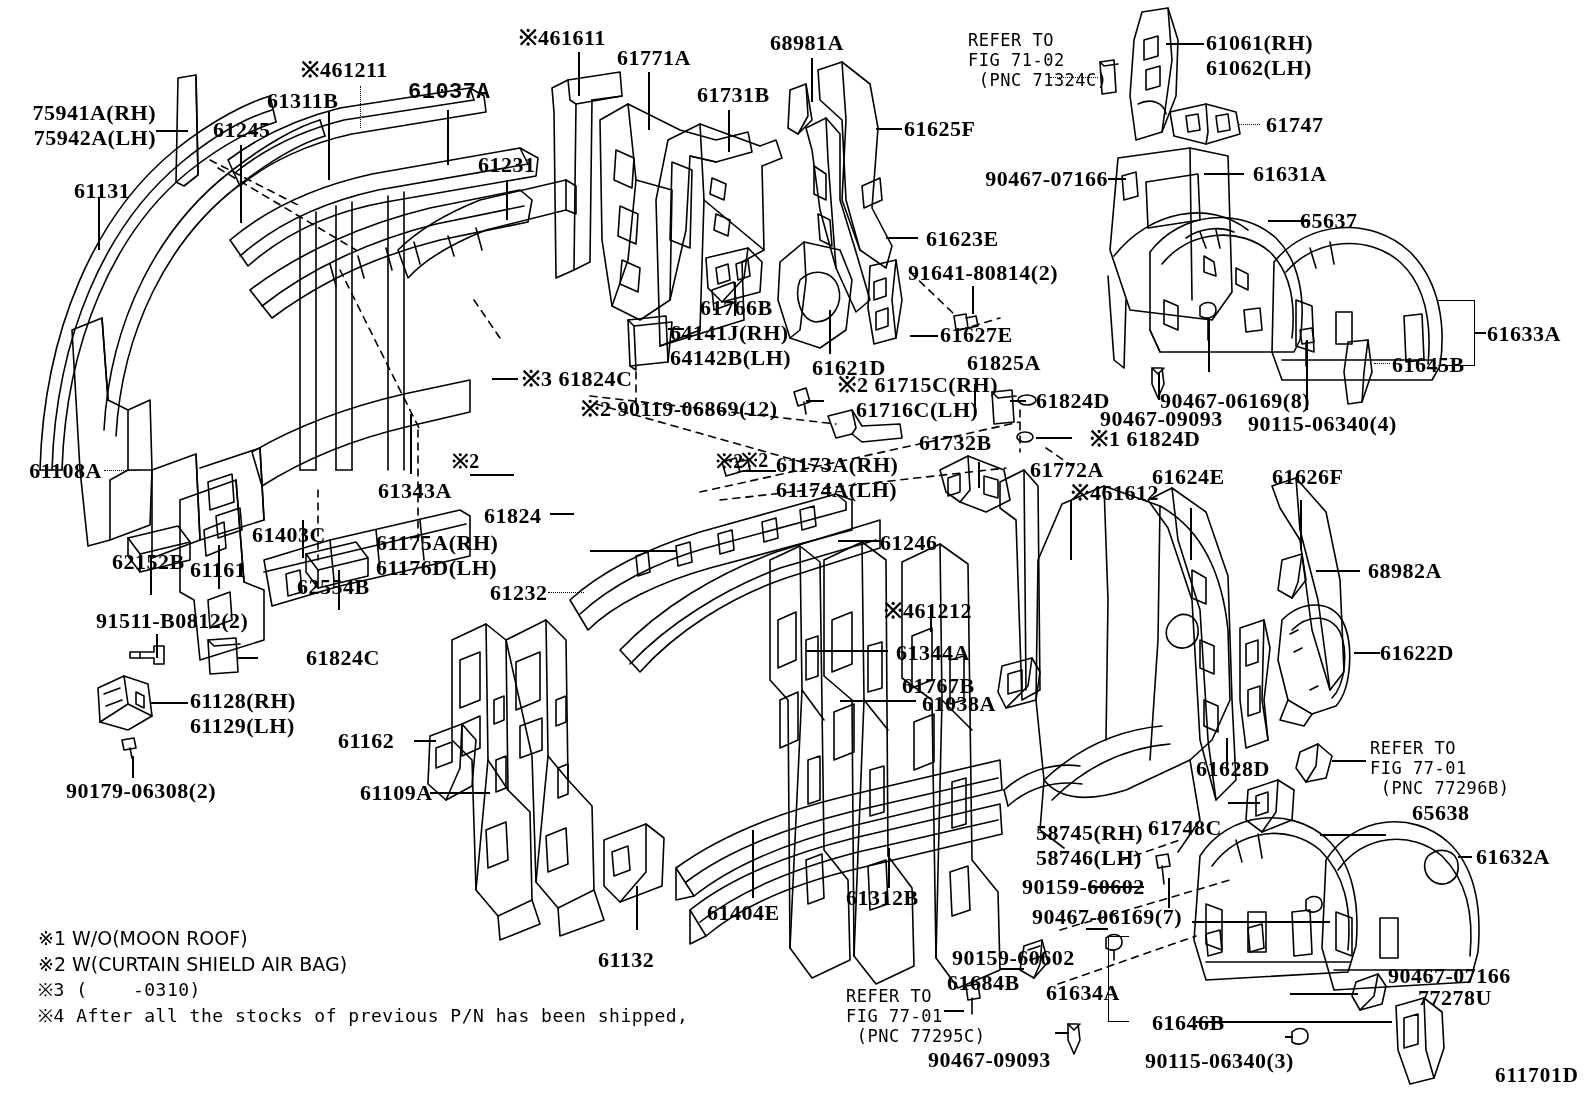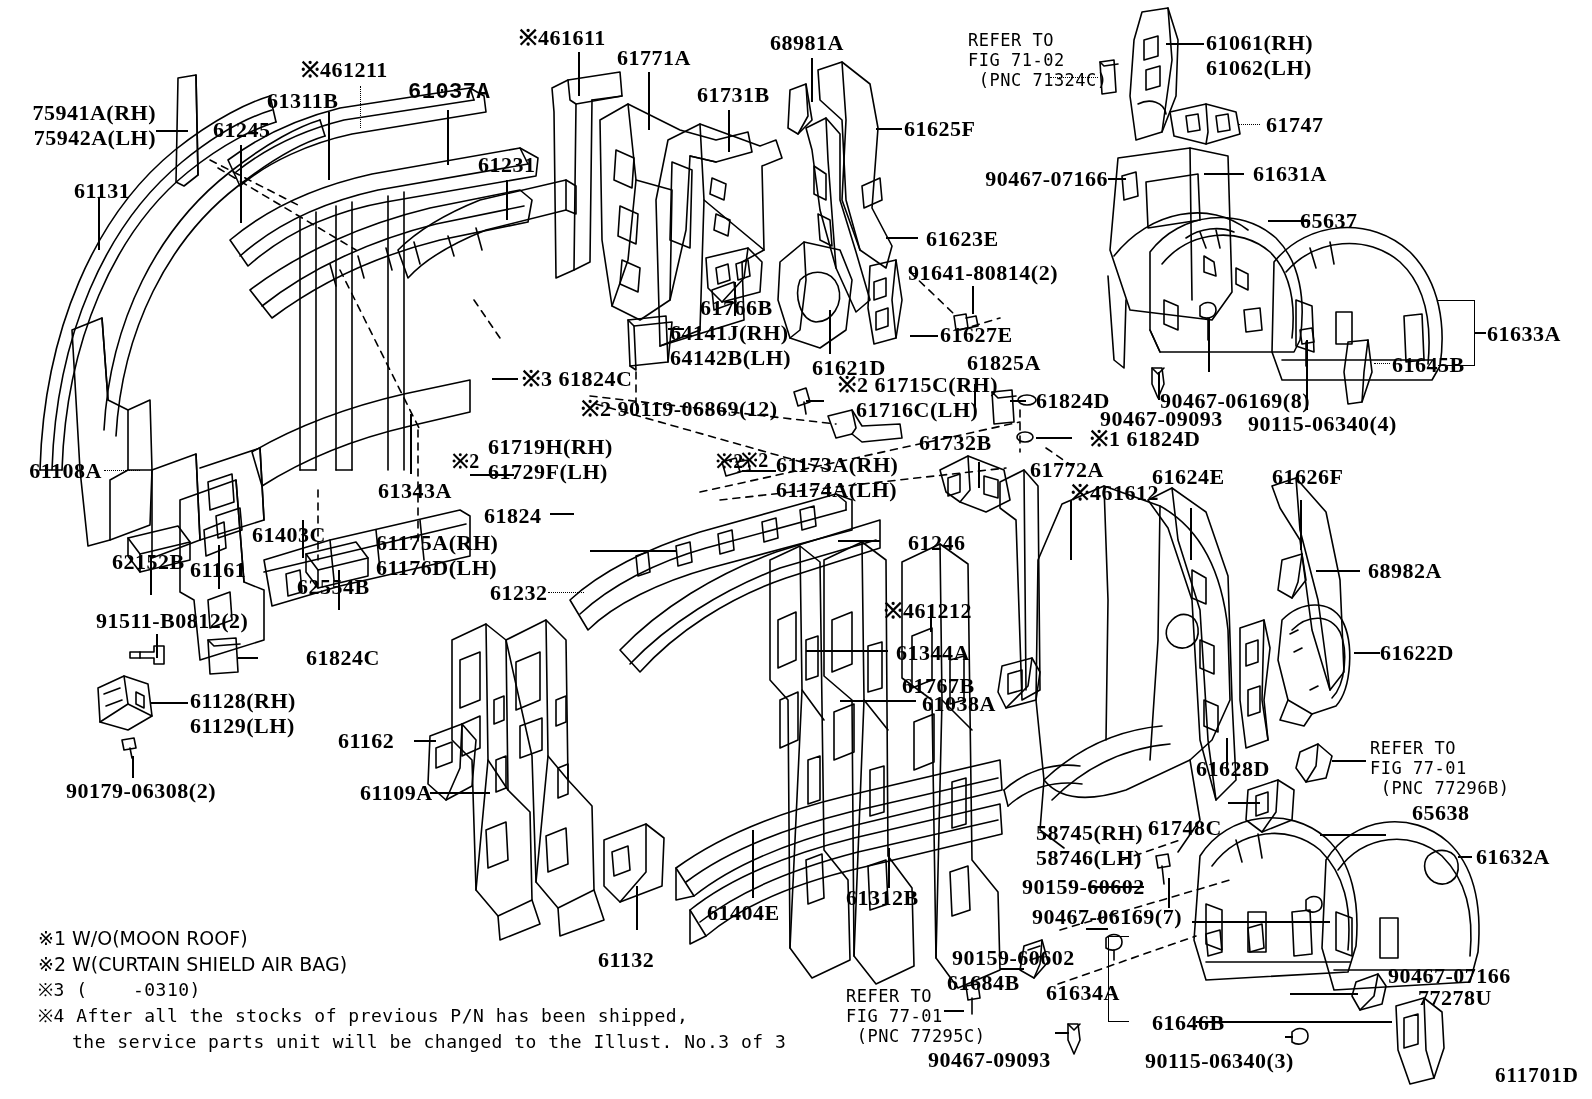--- a/index.html
+++ b/index.html
@@ -629,39 +629,37 @@
   <div class="lbl" style="left:522px;top:366px;">※3 61824C</div>
   <div class="lbl" style="left:581px;top:396px;">※2 90119-06869(12)</div>
   <div class="lbl" style="left:838px;top:372px;">※2 61715C(RH)
    61716C(LH)</div>
   <div class="lbl" style="left:1036px;top:388px;">61824D</div>
   <div class="lbl" style="left:1090px;top:426px;">※1 61824D</div>
   <div class="lbl" style="left:1100px;top:406px;">90467-09093</div>
   <div class="lbl" style="left:1160px;top:388px;">90467-06169(8)</div>
   <div class="lbl" style="left:1248px;top:411px;">90115-06340(4)</div>
 
-  <div class="lbl ar" style="left:488px;top:434px;width:172px;text-align:left;">61719H(RH)
-61729F(LH)</div>
   <div class="lbl sm" style="left:452px;top:450px;">※2</div>
   <div class="lbl sm" style="left:716px;top:450px;">※2</div>
   <div class="lbl sm" style="left:741px;top:449px;">※2</div>
   <div class="lbl" style="left:776px;top:452px;">61173A(RH)
 61174A(LH)</div>
   <div class="lbl" style="left:919px;top:430px;">61732B</div>
   <div class="lbl" style="left:1030px;top:457px;">61772A</div>
   <div class="lbl" style="left:1071px;top:480px;">※461612</div>
   <div class="lbl" style="left:1152px;top:464px;">61624E</div>
   <div class="lbl" style="left:1272px;top:464px;">61626F</div>
   <div class="lbl" style="left:1368px;top:558px;">68982A</div>
 
   <div class="lbl" style="left:484px;top:503px;">61824</div>
   <div class="lbl ar" style="left:376px;top:530px;width:168px;text-align:left;">61175A(RH)
 61176D(LH)</div>
   <div class="lbl" style="left:490px;top:580px;">61232</div>
-  <div class="lbl" style="left:880px;top:530px;padding-left:28px;">61246</div>
+  <div class="lbl" style="left:880px;top:530px;">61246</div>
   <div class="lbl" style="left:884px;top:598px;">※461212</div>
   <div class="lbl" style="left:896px;top:640px;">61344A</div>
   <div class="lbl" style="left:902px;top:673px;">61767B</div>
   <div class="lbl" style="left:922px;top:691px;">61038A</div>
   <div class="lbl" style="left:338px;top:728px;">61162</div>
   <div class="lbl" style="left:360px;top:780px;">61109A</div>
   <div class="lbl" style="left:707px;top:900px;">61404E</div>
   <div class="lbl" style="left:598px;top:947px;">61132</div>
   <div class="lbl" style="left:846px;top:885px;">61312B</div>
 
@@ -686,17 +684,16 @@
   <div class="lbl" style="left:928px;top:1047px;">90467-09093</div>
   <div class="lbl" style="left:1152px;top:1010px;">61646B</div>
   <div class="lbl" style="left:1145px;top:1048px;">90115-06340(3)</div>
   <div class="lbl" style="left:1388px;top:963px;">90467-07166</div>
   <div class="lbl" style="left:1418px;top:985px;">77278U</div>
 
   <div class="lbl note" style="left:38px;top:925px;">※1 W/O(MOON ROOF)</div>
   <div class="lbl note" style="left:38px;top:951px;">※2 W(CURTAIN SHIELD AIR BAG)</div>
   <div class="lbl note2" style="left:38px;top:977px;">※3 (    -0310)</div>
   <div class="lbl note2" style="left:38px;top:1003px;">※4 After all the stocks of previous P/N has been shipped,</div>
-  <div class="lbl note2" style="left:38px;top:1029px;">   the service parts unit will be changed to the Illust. No.3 of 3</div>
 
   <div class="lbl figid" style="left:1495px;top:1063px;">611701D</div>
 
 </div>
 
 </body></html>

